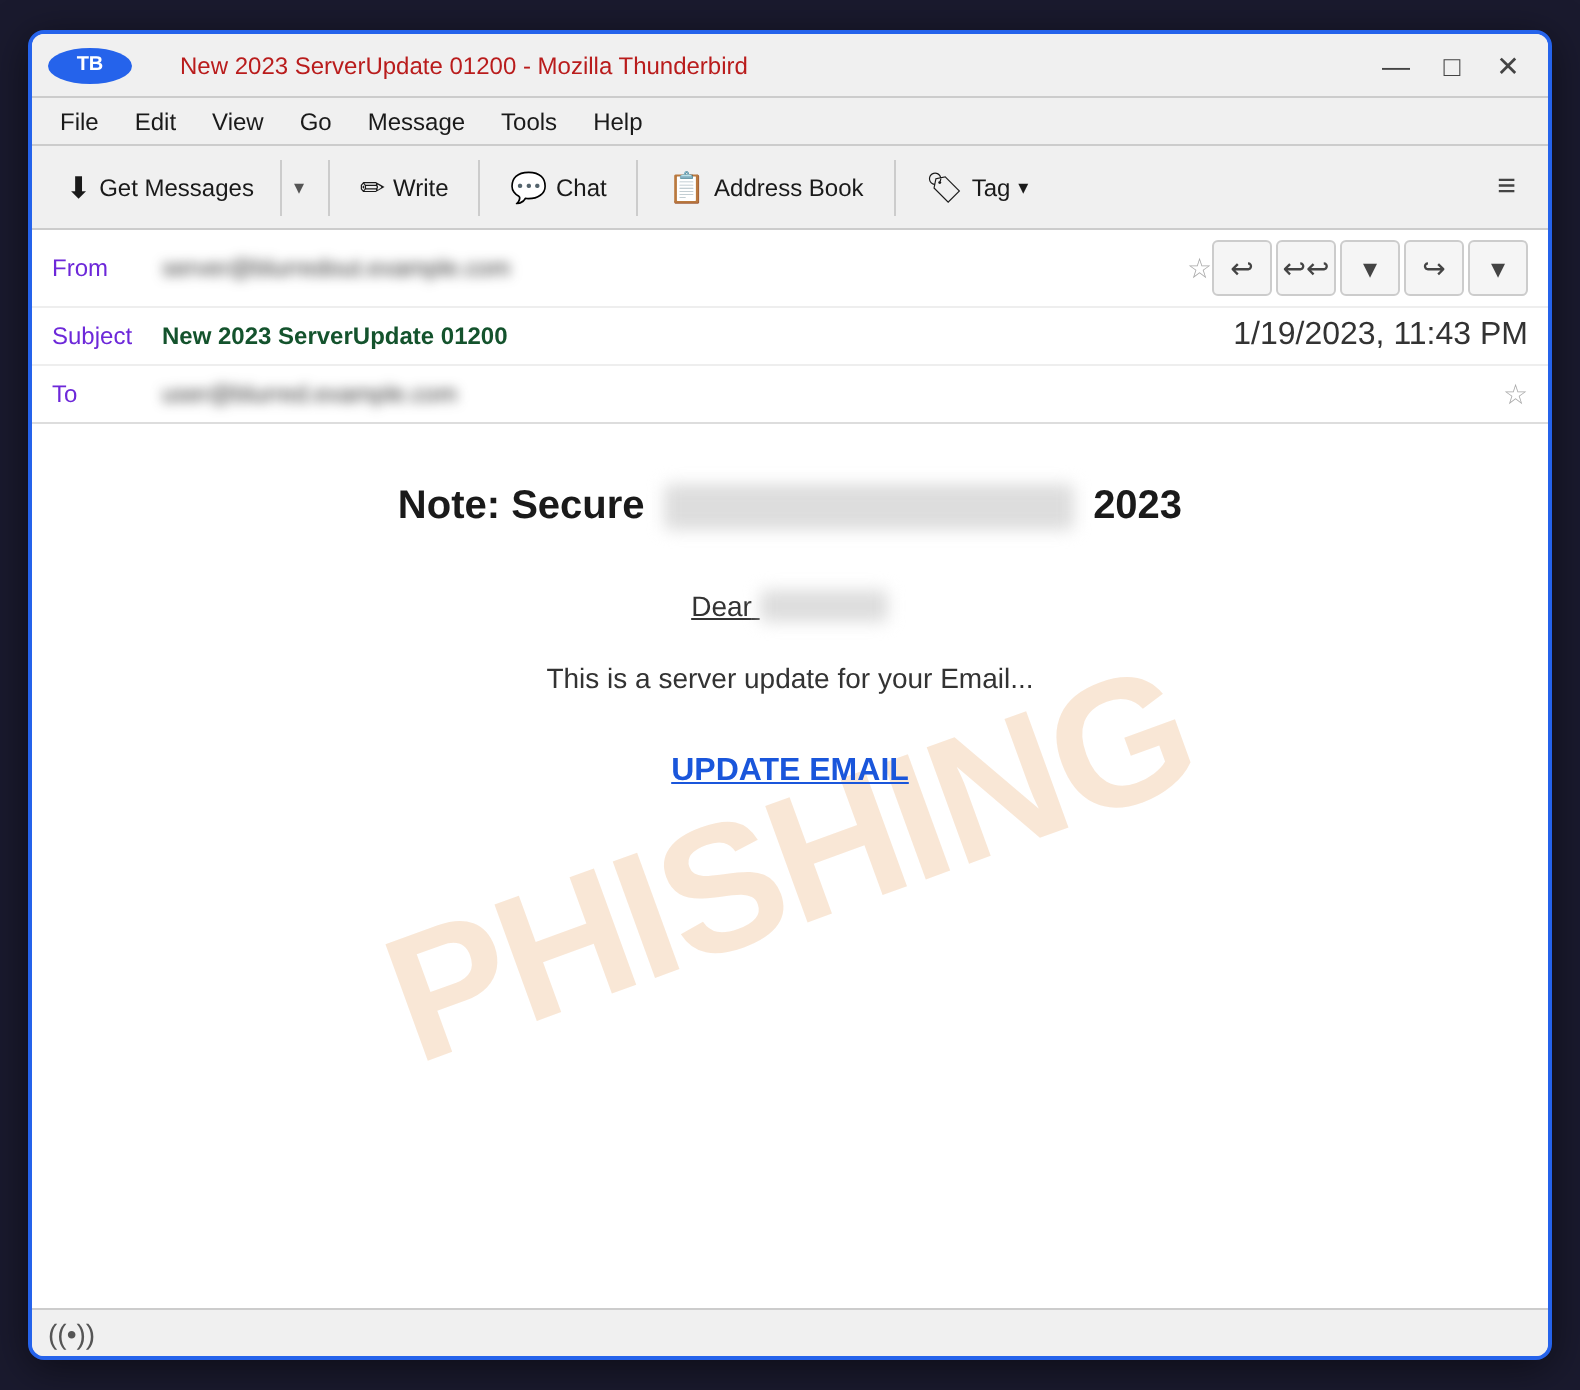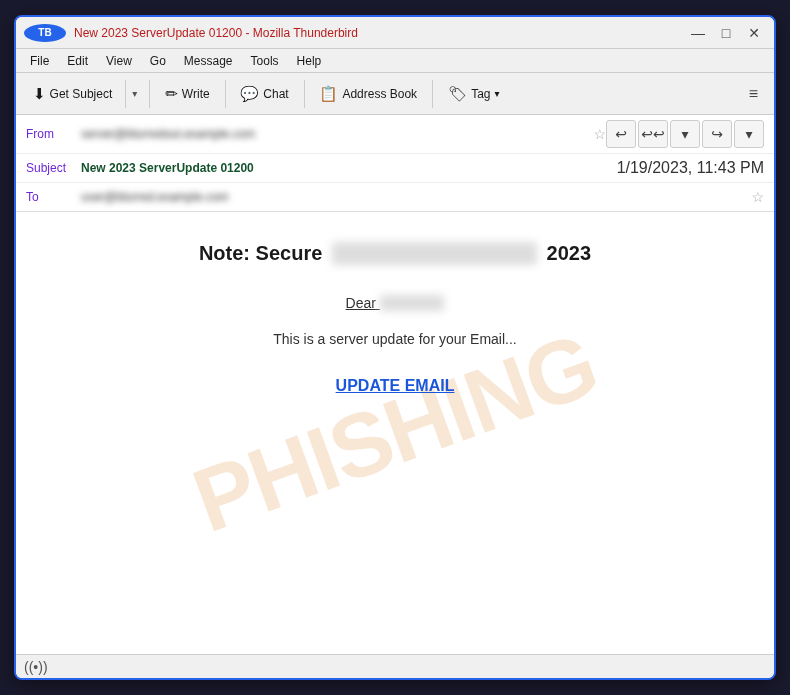--- a/index.html
+++ b/index.html
@@ -31,21 +31,21 @@
       height: 32px;
       display: flex;
       align-items: center;
       padding: 0 8px;
       border-radius: 6px 6px 0 0;
       border-bottom: 1px solid #ccc;
     }
     .title-bar-icon {
       width: 42px;
       height: 18px;
-      margin-right: 8px;
+      margin-right: 24px;
       background: #2563eb;
       border-radius: 50%;
       display: flex;
       align-items: center;
       justify-content: center;
       color: white;
       font-size: 10px;
       font-weight: bold;
     }
     .title-bar-text {
@@ -328,21 +328,21 @@
     <span class="menu-item">View</span>
     <span class="menu-item">Go</span>
     <span class="menu-item">Message</span>
     <span class="menu-item">Tools</span>
     <span class="menu-item">Help</span>
   </div>
 
   <div class="toolbar">
     <button class="toolbar-btn">
       <span class="btn-icon">⬇</span>
-      <span>Get Subject</span>
+      <span>Get Messages</span>
     </button>
     <button class="toolbar-dropdown">▾</button>
     <div class="toolbar-separator"></div>
     <button class="toolbar-btn">
       <span class="btn-icon">✏</span>
       <span>Write</span>
     </button>
     <div class="toolbar-separator"></div>
     <button class="toolbar-btn">
       <span class="btn-icon">💬</span>

